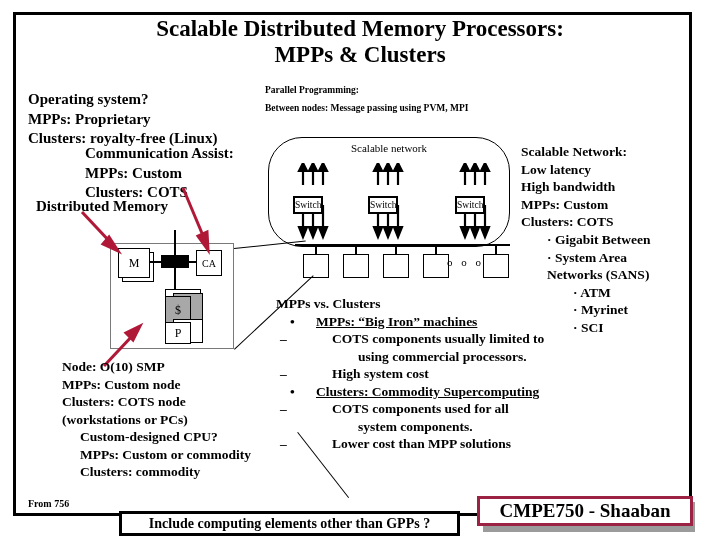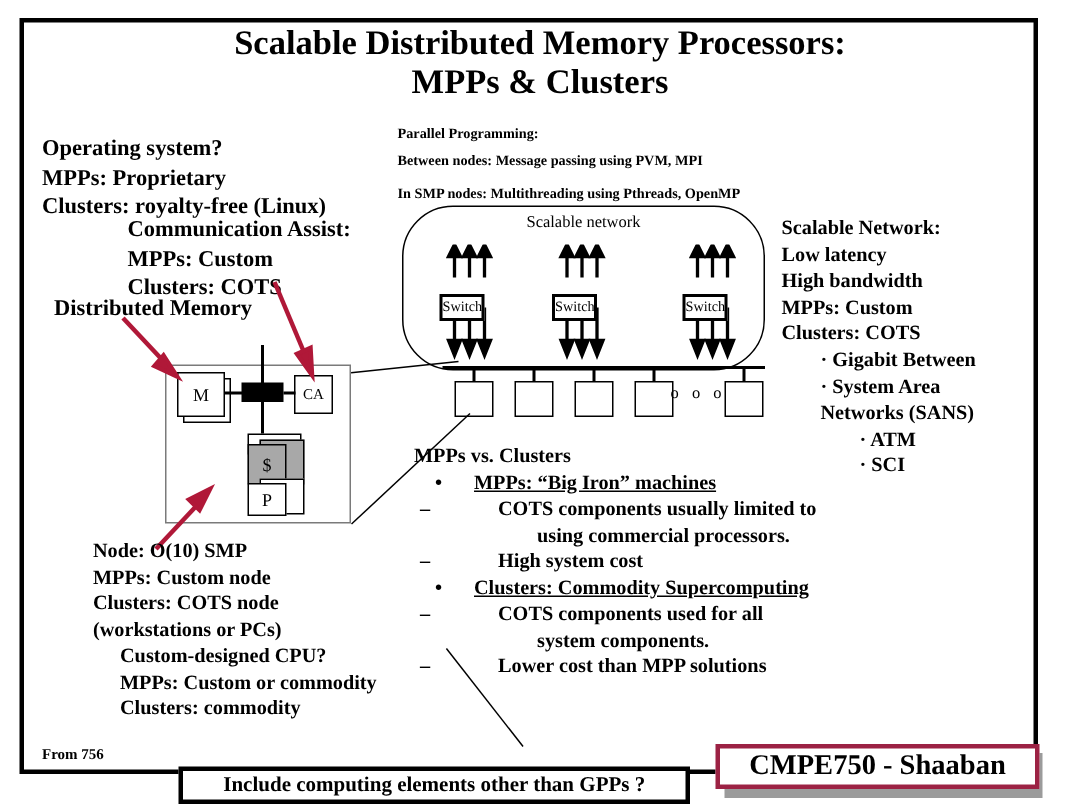--- a/index.html
+++ b/index.html
@@ -90,21 +90,20 @@
     <div>MPPs:  Custom</div>
     <div>Clusters:  COTS</div>
   </div>
 
   <div class="txt" id="dm-block">Distributed Memory</div>
 
   <div class="txt" id="pp-block">
     <div>Parallel Programming:</div>
     <div>Between nodes: Message passing using PVM, MPI</div>
     <div style="height:5px"></div>
-    <div>In SMP nodes:  Multithreading using Pthreads,  OpenMP</div>
   </div>
 
   <div id="netbox"></div>
   <div id="netlabel">Scalable network</div>
 
   <svg style="position:absolute;left:296px;top:163px;" width="54" height="78">
     <g stroke="#000" stroke-width="2.2" fill="#000">
       <line x1="7" y1="22" x2="7" y2="4"></line>
         <polygon points="7,0 3,8 11,8"></polygon>
       <line x1="17" y1="22" x2="17" y2="4"></line>
@@ -215,20 +214,21 @@
   <div class="txt" id="net-block">
     <div>Scalable Network:</div>
     <div>Low latency</div>
     <div>High bandwidth</div>
     <div>MPPs:  Custom</div>
     <div>Clusters:  COTS</div>
     <div class="i1">· Gigabit Between</div>
     <div class="i1">· System Area</div>
     <div class="i1">Networks (SANS)</div>
     <div class="i2">· ATM</div>
+    <div class="i2">· Myrinet</div>
     <div class="i2">· SCI</div>
   </div>
 
   <div class="txt" id="node-block">
     <div>Node: O(10) SMP</div>
     <div>MPPs:  Custom node</div>
     <div>Clusters:  COTS node</div>
     <div>(workstations or PCs)</div>
   </div>
 

